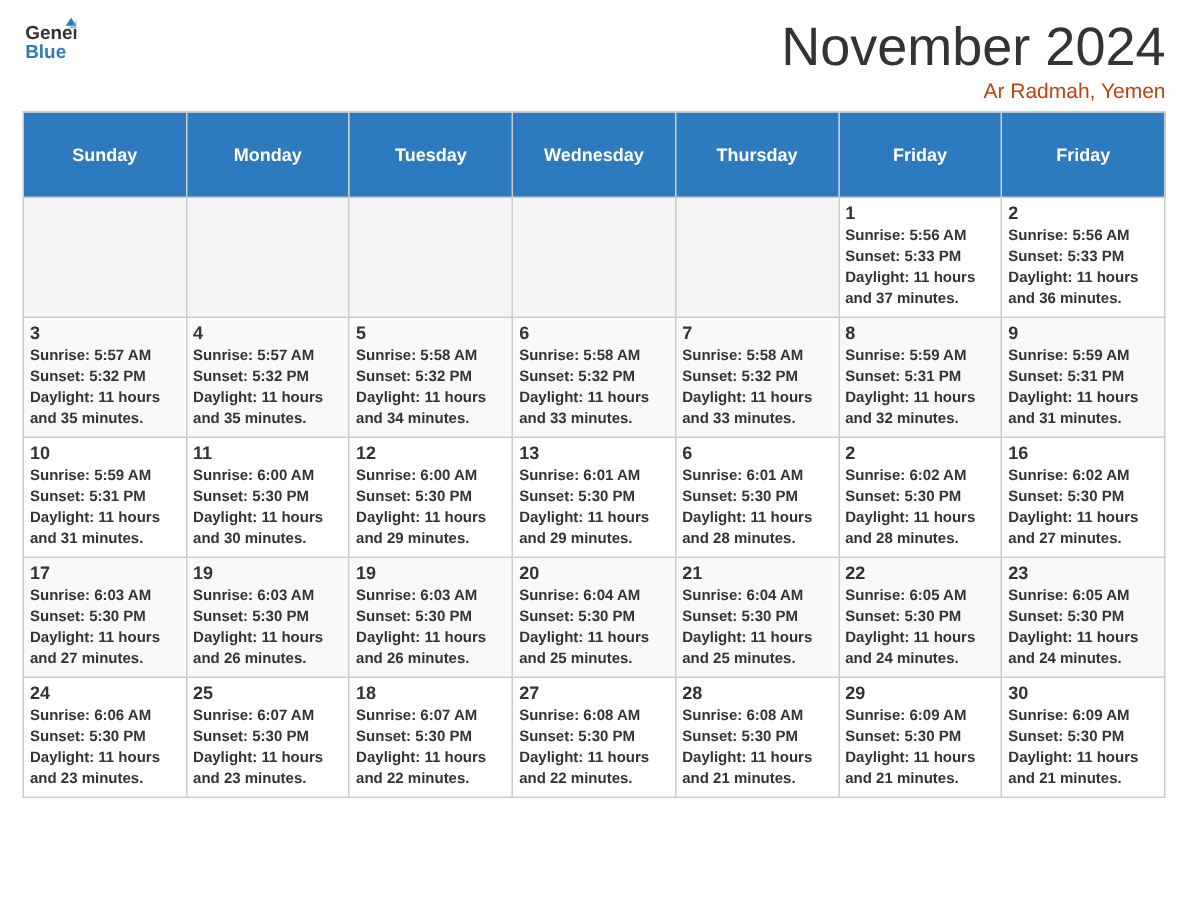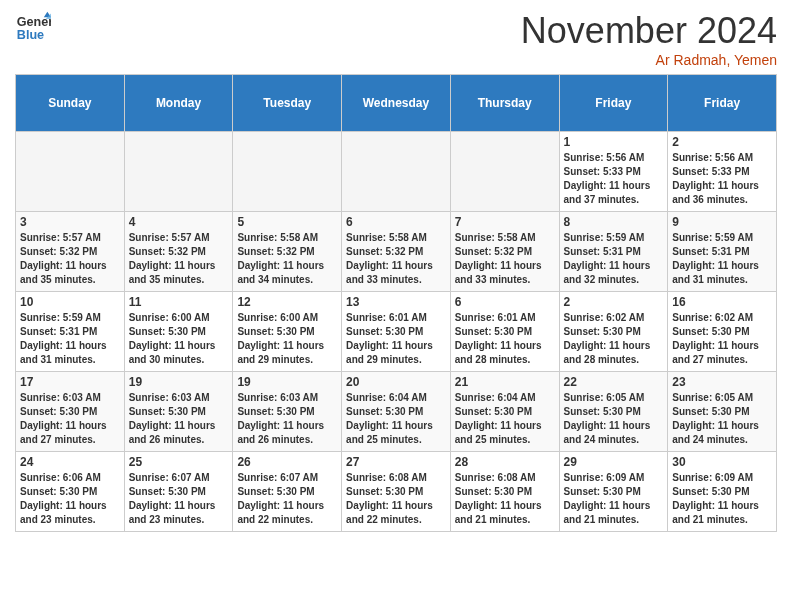--- a/index.html
+++ b/index.html
@@ -301,21 +301,21 @@
 and 23 minutes.</div>
           </td>
           <td>
             <span class="day-num">25</span>
             <div class="day-info" style="white-space: pre-line;">Sunrise: 6:07 AM
 Sunset: 5:30 PM
 Daylight: 11 hours
 and 23 minutes.</div>
           </td>
           <td>
-            <span class="day-num">26</span>
+            <span class="day-num">18</span>
             <div class="day-info" style="white-space: pre-line;">Sunrise: 6:07 AM
 Sunset: 5:30 PM
 Daylight: 11 hours
 and 22 minutes.</div>
           </td>
           <td>
             <span class="day-num">27</span>
             <div class="day-info" style="white-space: pre-line;">Sunrise: 6:08 AM
 Sunset: 5:30 PM
 Daylight: 11 hours

